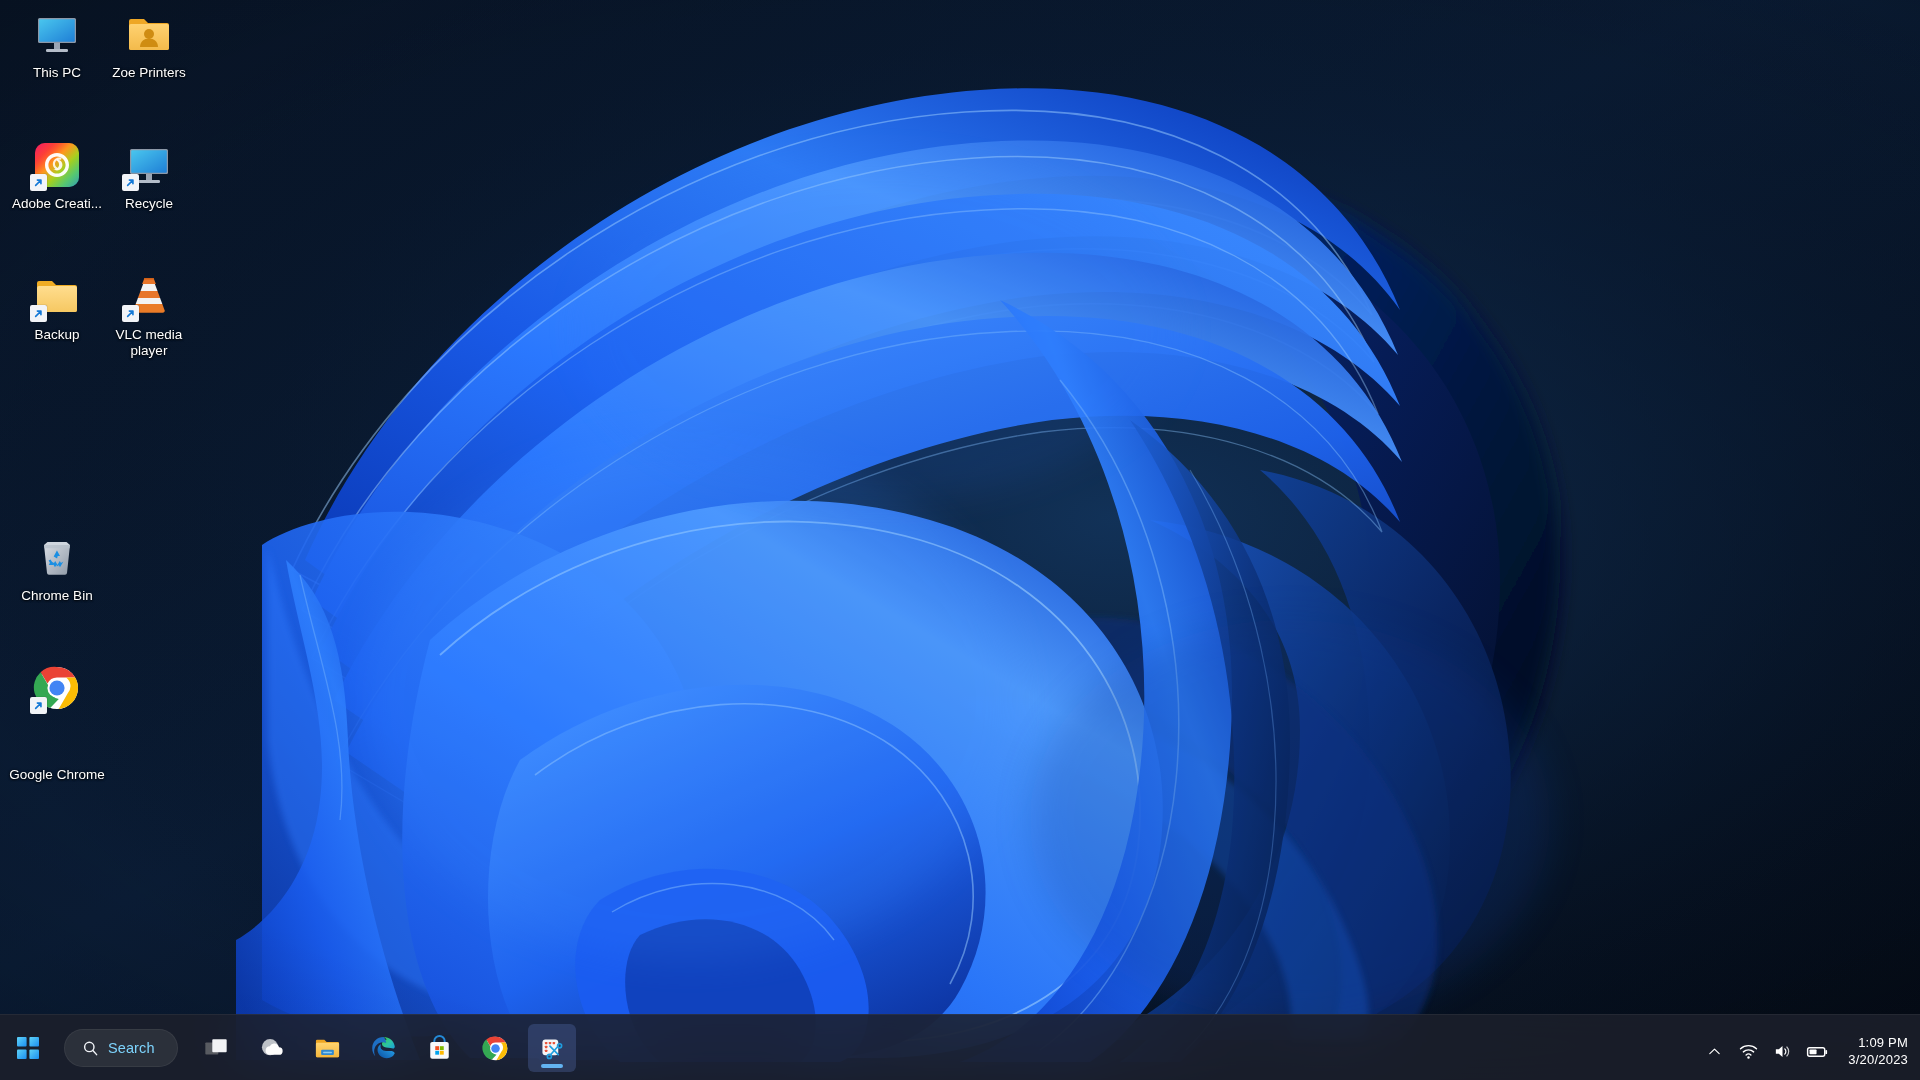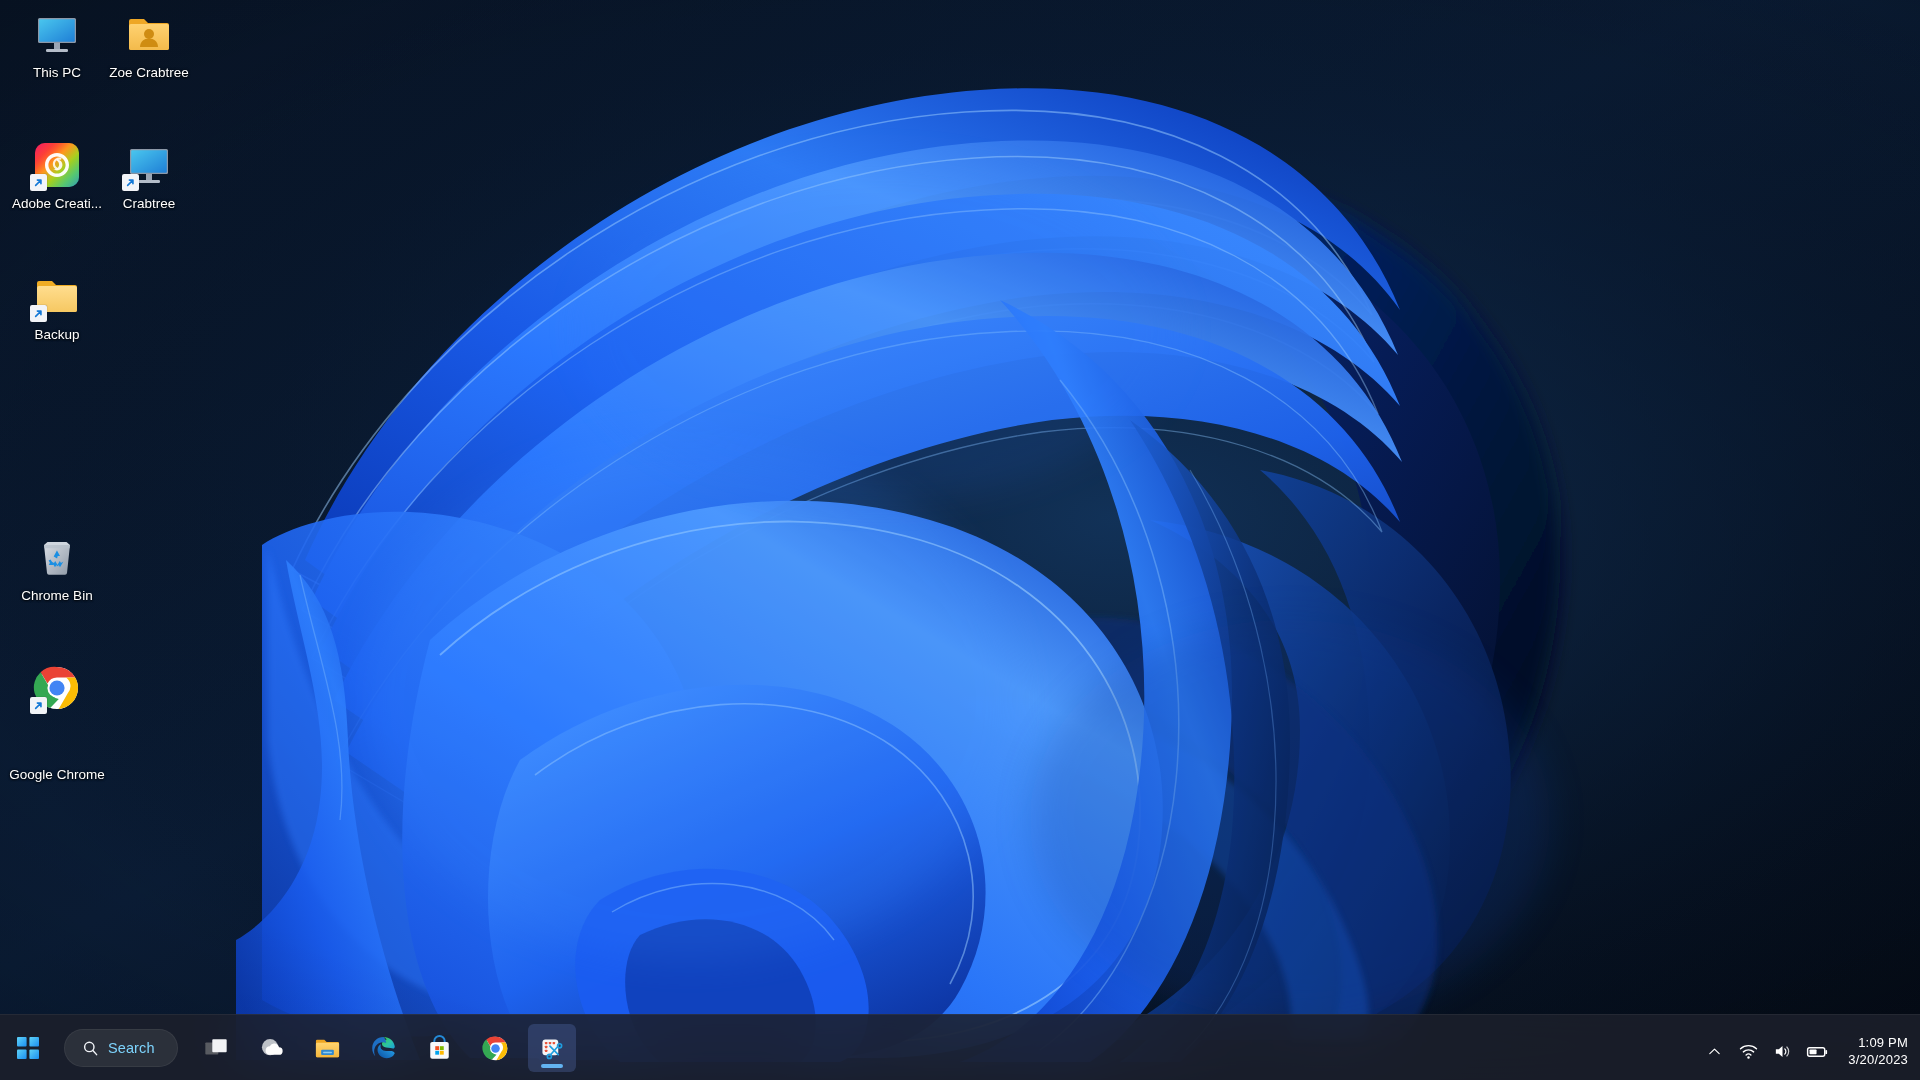--- a/index.html
+++ b/index.html
@@ -258,21 +258,21 @@
             <stop offset="0%" stop-color="#ffd271"></stop>
                 <stop offset="100%" stop-color="#f3ba4b"></stop>
           </linearGradient>
             </defs>
           <path d="M4 11a2 2 0 0 1 2-2h13l4 4h19a2 2 0 0 1 2 2v23a2 2 0 0 1-2 2H6a2 2 0 0 1-2-2Z" fill="#eea726"></path>
           <path d="M4 16a2 2 0 0 1 2-2h36a2 2 0 0 1 2 2v22a2 2 0 0 1-2 2H6a2 2 0 0 1-2-2Z" fill="url(#uf1)"></path>
           <circle cx="24" cy="24" r="5" fill="#cf8c12"></circle>
           <path d="M15 37c0-5.2 4-8.6 9-8.6s9 3.4 9 8.6Z" fill="#cf8c12"></path>
         </svg>
       </div>
-      <div class="di-label">Zoe Crabtree</div>
+      <div class="di-label">Zoe Printers</div>
     </div>
 
     <div class="desk-icon" style="left:8px; top:141px;">
       <div class="di-img">
         <svg viewBox="0 0 48 48">
           <defs>
             <linearGradient id="cc1" x1="0" y1="0" x2="1" y2="1">
               <stop offset="0%" stop-color="#ff2d55"></stop>
               <stop offset="22%" stop-color="#ff4d2e"></stop>
               <stop offset="42%" stop-color="#ffb020"></stop>
@@ -315,21 +315,21 @@
           <rect x="6.2" y="9.2" width="35.6" height="22.6" rx="1" fill="url(#mon2)"></rect>
           <rect x="21" y="33" width="6" height="6" fill="#9aa5b4"></rect>
           <rect x="13" y="39" width="22" height="3" rx="1.2" fill="#b4bdc9"></rect>
         </svg>
         <div class="shortcut-badge">
           <svg viewBox="0 0 16 16">
               <path d="M4.5 11.5 11 5M11 5H6.6M11 5v4.4" stroke="#1479d6" stroke-width="2" fill="none" stroke-linecap="round" stroke-linejoin="round"></path>
             </svg>
         </div>
       </div>
-      <div class="di-label">Crabtree</div>
+      <div class="di-label">Recycle</div>
     </div>
 
     <div class="desk-icon" style="left:8px; top:272px;">
       <div class="di-img">
         <svg viewBox="0 0 48 48">
           <defs>
               <linearGradient id="fo1" x1="0" y1="0" x2="0" y2="1">
             <stop offset="0%" stop-color="#ffdd8e"></stop>
                 <stop offset="100%" stop-color="#f6c862"></stop>
           </linearGradient>
@@ -339,20 +339,38 @@
         </svg>
         <div class="shortcut-badge">
           <svg viewBox="0 0 16 16">
               <path d="M4.5 11.5 11 5M11 5H6.6M11 5v4.4" stroke="#1479d6" stroke-width="2" fill="none" stroke-linecap="round" stroke-linejoin="round"></path>
             </svg>
         </div>
       </div>
       <div class="di-label">Backup</div>
     </div>
 
+    <div class="desk-icon" style="left:100px; top:272px;">
+      <div class="di-img">
+        <svg viewBox="0 0 48 48">
+          <path d="M19.5 6h9l2.4 6h-13.8Z" fill="#e8762a"></path>
+          <path d="M18.1 12h11.8l2.6 7H15.5Z" fill="#f3f3f3"></path>
+          <path d="M15.5 19h17l2.6 7H12.9Z" fill="#e8762a"></path>
+          <path d="M12.9 26h22.2l2.2 6H10.7Z" fill="#f3f3f3"></path>
+          <path d="M10.7 32h26.6l2.3 6.2a2 2 0 0 1-1.9 2.6H10.3a2 2 0 0 1-1.9-2.6Z" fill="#ea7b27"></path>
+          <path d="M19.5 6h9l.6 1.5h-10.2Z" fill="#cf5f16"></path>
+        </svg>
+        <div class="shortcut-badge">
+          <svg viewBox="0 0 16 16">
+              <path d="M4.5 11.5 11 5M11 5H6.6M11 5v4.4" stroke="#1479d6" stroke-width="2" fill="none" stroke-linecap="round" stroke-linejoin="round"></path>
+            </svg>
+        </div>
+      </div>
+      <div class="di-label">VLC media player</div>
+    </div>
 
     <div class="desk-icon" style="left:8px; top:533px;">
       <div class="di-img">
         <svg viewBox="0 0 48 48">
           <defs>
               <linearGradient id="rb1" x1="0" y1="0" x2="1" y2="1">
             <stop offset="0%" stop-color="#e9edf2" stop-opacity=".92"></stop>
             <stop offset="100%" stop-color="#9ba5b2" stop-opacity=".92"></stop>
           </linearGradient>
             </defs>

